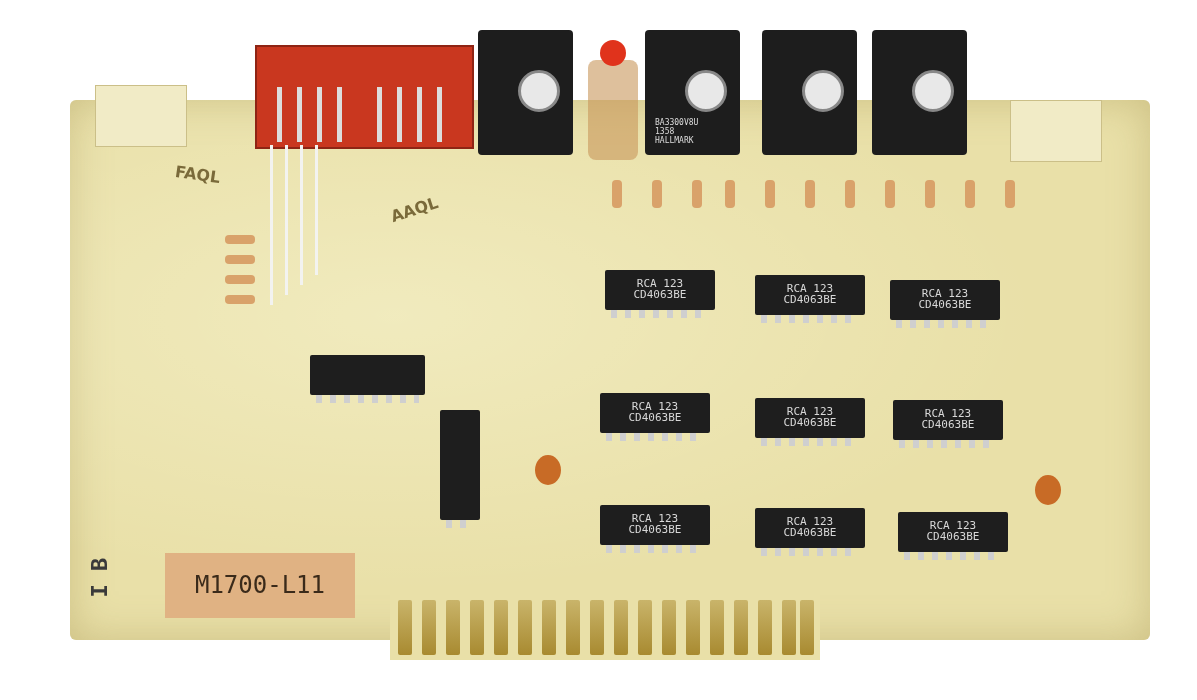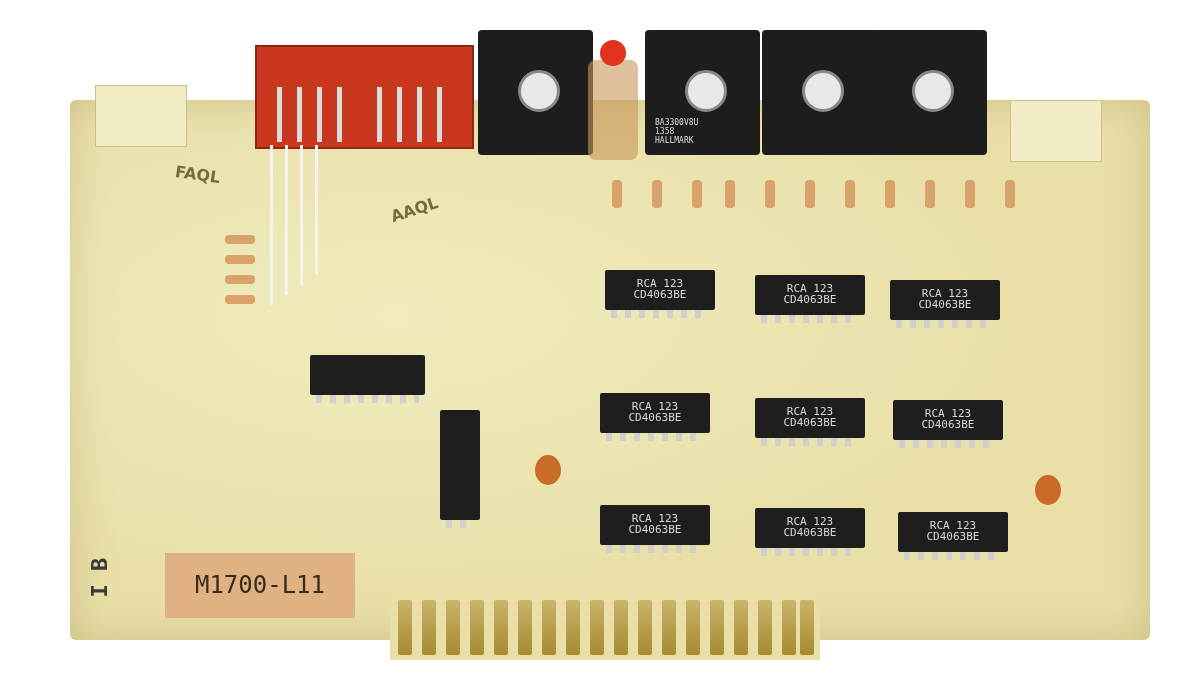--- a/index.html
+++ b/index.html
@@ -4,21 +4,21 @@
 <style>
   html,body{margin:0;padding:0;background:#ffffff;}
   body{width:1197px;height:700px;position:relative;overflow:hidden;font-family:"DejaVu Sans Mono","Liberation Mono",monospace;}
   .pcb{position:absolute;left:70px;top:100px;width:1080px;height:540px;background:#e9e0a8;border-radius:6px;box-shadow:inset 0 0 40px rgba(150,130,60,.35);}
   .pcb:before{content:"";position:absolute;inset:0;background:radial-gradient(ellipse at 30% 40%,rgba(255,255,230,.35),transparent 60%);}
   .edge{position:absolute;left:390px;top:590px;width:430px;height:70px;background:#e9e0a8;}
   .finger{position:absolute;top:600px;width:14px;height:55px;background:linear-gradient(#c9b46a,#a88a30);border-radius:2px;}
   .tab{position:absolute;width:90px;height:60px;background:#f1ebc6;border:1px solid #cbbf88;}
   .connector{position:absolute;left:255px;top:45px;width:215px;height:100px;background:#c9371f;border:2px solid #8e2414;}
   .connector .pin{position:absolute;top:40px;width:5px;height:55px;background:#ddd;}
-  .pot{position:absolute;top:30px;width:115px;height:125px;background:#1d1d1d;border-radius:4px;}
+  .pot{position:absolute;top:30px;width:95px;height:125px;background:#1d1d1d;border-radius:4px;}
   .pot .knob{position:absolute;left:40px;top:40px;width:36px;height:36px;border-radius:50%;background:#e8e8e8;border:3px solid #888;}
   .pot .lbl{position:absolute;left:10px;bottom:10px;color:#ddd;font-size:8px;line-height:9px;}
   .led{position:absolute;left:600px;top:40px;width:26px;height:26px;border-radius:50%;background:#e0331c;}
   .glass{position:absolute;left:588px;top:60px;width:50px;height:100px;background:rgba(200,150,90,.6);border-radius:8px;}
   .ic{position:absolute;width:110px;height:40px;background:#1e1e1e;border-radius:2px;color:#d8d8d8;font-size:11px;text-align:center;line-height:11px;padding-top:8px;box-sizing:border-box;}
   .ic:after{content:"";position:absolute;left:6px;right:6px;bottom:-8px;height:8px;background:repeating-linear-gradient(90deg,#cfcfcf 0 6px,transparent 6px 14px);}
   .res{position:absolute;width:10px;height:28px;background:#d9a26a;border-radius:4px;}
   .hres{position:absolute;width:30px;height:9px;background:#d9a26a;border-radius:4px;}
   .cap{position:absolute;width:26px;height:30px;background:#c86b26;border-radius:50%;}
   .trace{position:absolute;background:#f3f3f0;}

